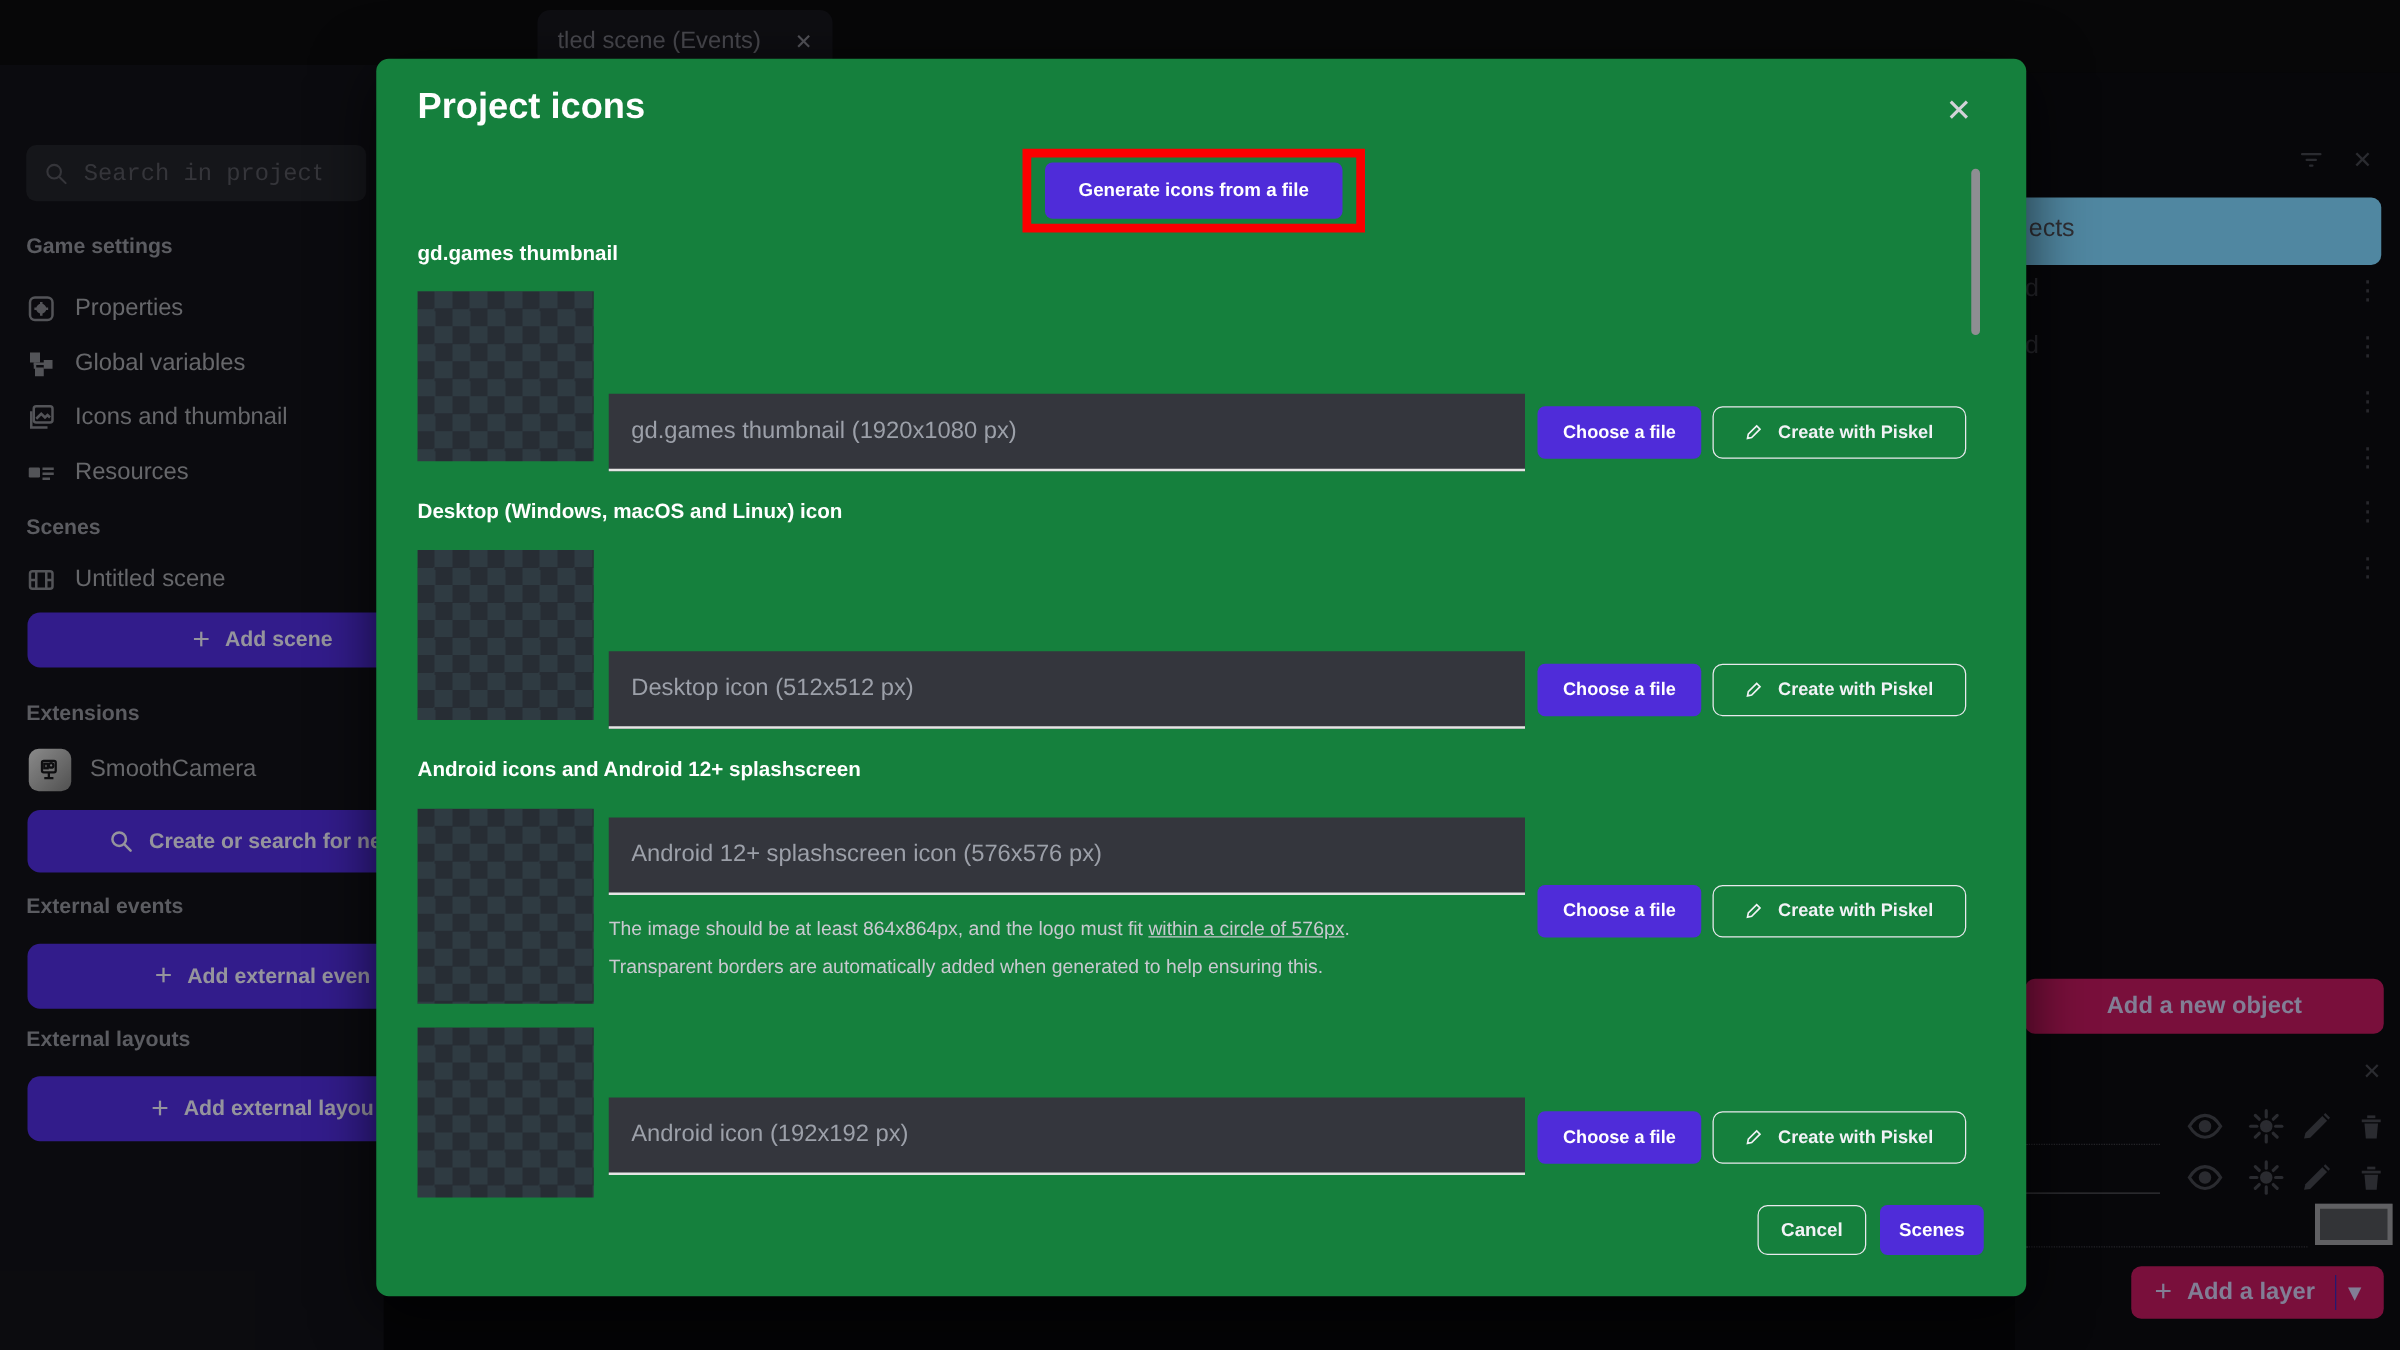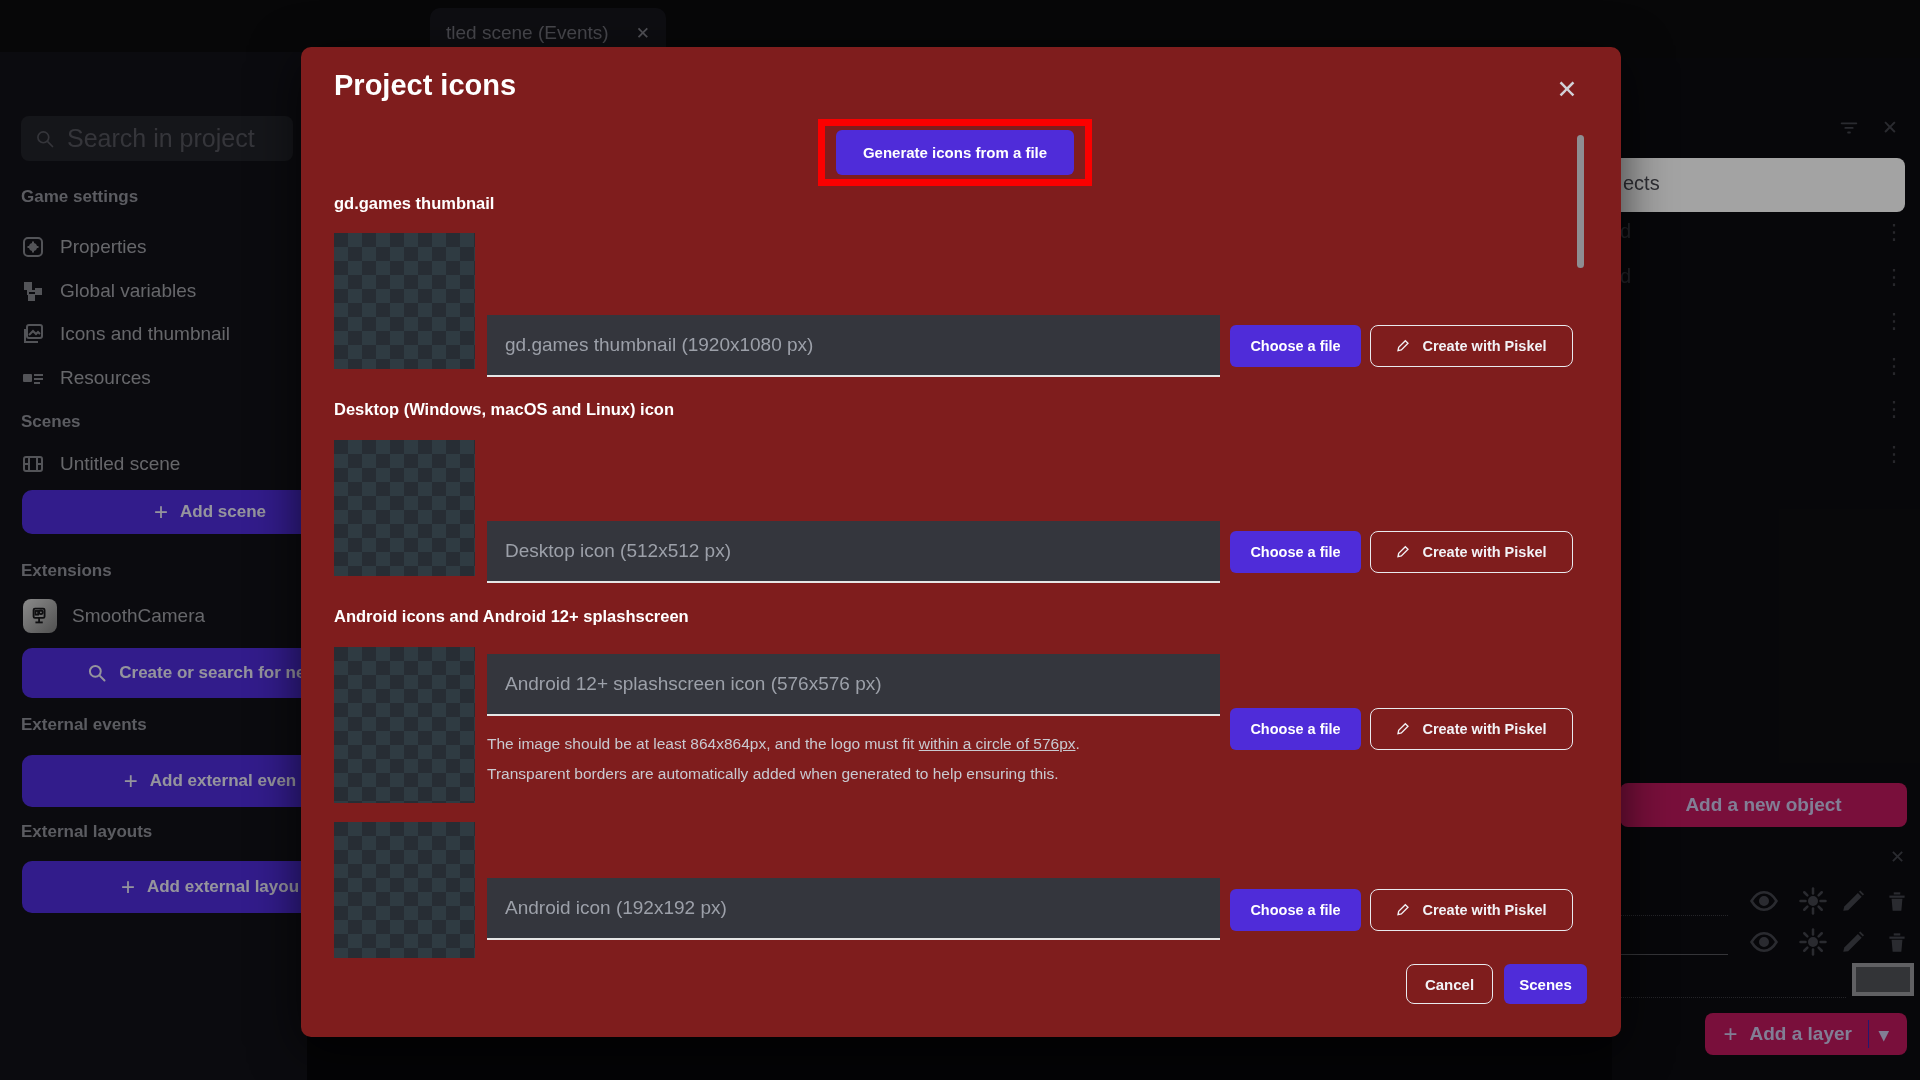--- a/index.html
+++ b/index.html
@@ -22,53 +22,53 @@
   #tb-layers { left:14px; top:1px; width:36px; height:36px; background:#4f2cd9; border-radius:8px; color:#d9d4ff; }
   .tb-divider { position:absolute; top:3px; width:1px; height:34px; background:#232329; }
 
   #sidebar { left:0; top:52px; width:307px; height:1028px; background:#121218; overflow:hidden; }
   #pm-header { left:0; top:0; width:307px; height:40px; background:#1a1a20;
                color:#8d8e95; font-weight:bold; font-size:18px;
                display:flex; align-items:center; padding-left:21px; }
   #pm-search { left:21px; top:64px; width:272px; height:45px; background:#222329;
                border-radius:8px; display:flex; align-items:center; padding:0 14px; gap:12px; color:#53545c; }
   #pm-search input { background:transparent; border:none; outline:none; color:#5eead4;
-                     font-size:25px; width:190px; font-family:Liberation Sans, sans-serif; }
+                     font-size:19px; width:190px; font-family:Liberation Mono, monospace; }
   #pm-search input::placeholder { color:#53545c; }
   .pm-heading { left:21px; width:260px; color:#8f9098; font-weight:bold; font-size:17px; }
   .pm-item { left:21px; width:280px; height:36px; display:flex; align-items:center; gap:15px;
              color:#a0a1a7; font-size:19px; }
   .pm-item .ic { width:24px; height:24px; color:#83848a; flex:0 0 auto; }
   .cam-badge { width:34px; height:34px; border-radius:8px;
                background:linear-gradient(135deg,#d9d9d9,#7e7e7e); color:#17171a;
                display:flex; align-items:center; justify-content:center; flex:0 0 auto; }
   .pm-btn { left:22px; width:376px; background:#4f2cd9; border-radius:10px; color:#e9e8f6;
             font-weight:bold; font-size:17px; display:flex; align-items:center; justify-content:center; gap:12px; }
   .pm-btn .plus { font-size:24px; font-weight:normal; }
 
   #rpanel { left:1612px; top:58px; width:308px; height:1022px; background:#0c0c10; }
   #rp-field { position:absolute; left:-55px; top:100px; width:348px; height:54px;
-              background:#ffffff; border-radius:8px; }
+              background:#7dd3fc; border-radius:8px; }
   #rp-field span { position:absolute; left:66px; top:14px; color:#4a4a52; font-size:20px; }
   .rp-kebab { position:absolute; left:270px; width:24px; text-align:center; color:#3e3e46; font-size:21px; }
   .rp-objname { position:absolute; left:8px; color:#3a3a42; font-size:20px; }
   .rp-btn { position:absolute; background:#be185d; border-radius:8px; color:#cbc6ea;
             font-weight:bold; font-size:19px; display:flex; align-items:center; justify-content:center; gap:12px; }
   .rp-ic { position:absolute; color:#43444c; }
   .dotline { position:absolute; border-top:1px dotted #3a3a40; }
   .solidline { position:absolute; border-top:1px solid #53535a; }
   #rp-swatch { position:absolute; left:240px; top:905px; width:62px; height:33px;
                background:#515257; border:4px solid #97979b; }
   #addlayer-divider { width:1px; height:28px; background:#3b27b0; }
 
   
   #dim { left:0; top:0; width:1920px; height:1080px; background:rgba(0,0,0,.36); z-index:50; }
 
   
-  #modal { left:301px; top:47px; width:1320px; height:990px; background:#7f1d1d;
+  #modal { left:301px; top:47px; width:1320px; height:990px; background:#15803d;
            border-radius:10px; z-index:60; box-shadow:0 12px 50px rgba(0,0,0,.65); }
   #modal-title { left:33px; top:22px; color:#fefefe; font-size:29px; font-weight:bold; }
   #modal-close { left:1248px; top:24px; width:36px; height:36px; color:#d2d2d8; font-size:25px;
                  display:flex; align-items:center; justify-content:center; }
   #modal-scrollbar { left:1276px; top:88px; width:7px; height:133px; background:#8e8e92; border-radius:4px; }
 
   #gen-highlight { left:517px; top:72px; width:274px; height:67px; border:7px solid #fb0000; }
   #gen-btn { left:535px; top:83px; width:238px; height:45px; }
 
   .btn-primary { background:#4f2cd9; border:none; border-radius:6px; color:#ffffff;

